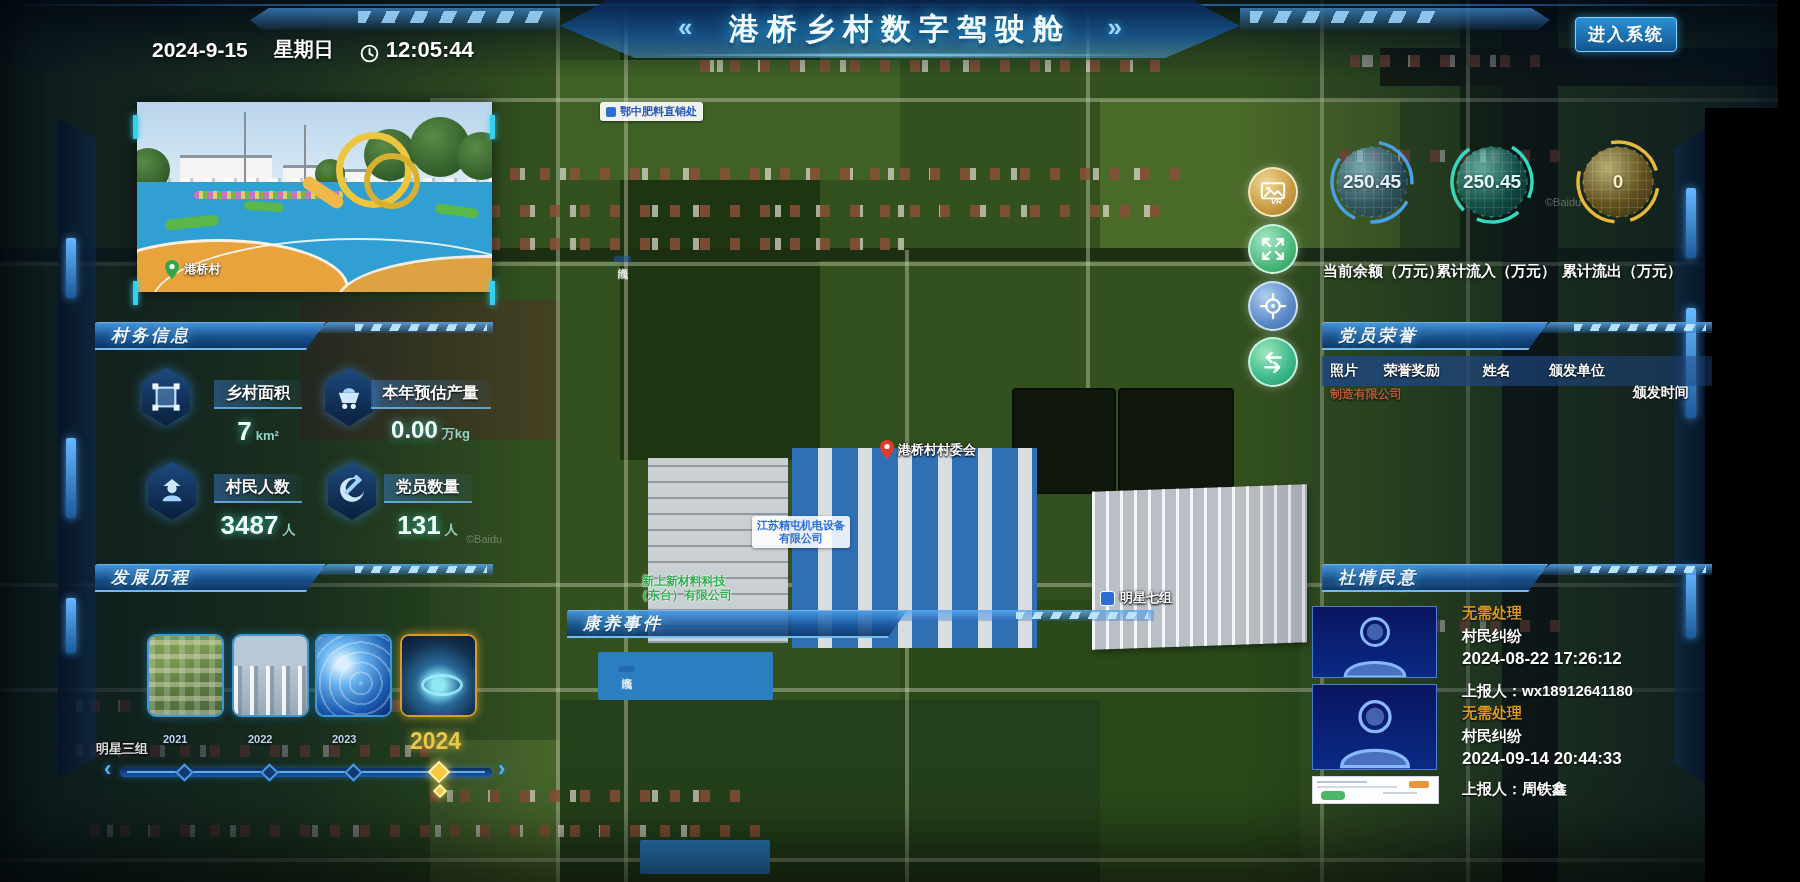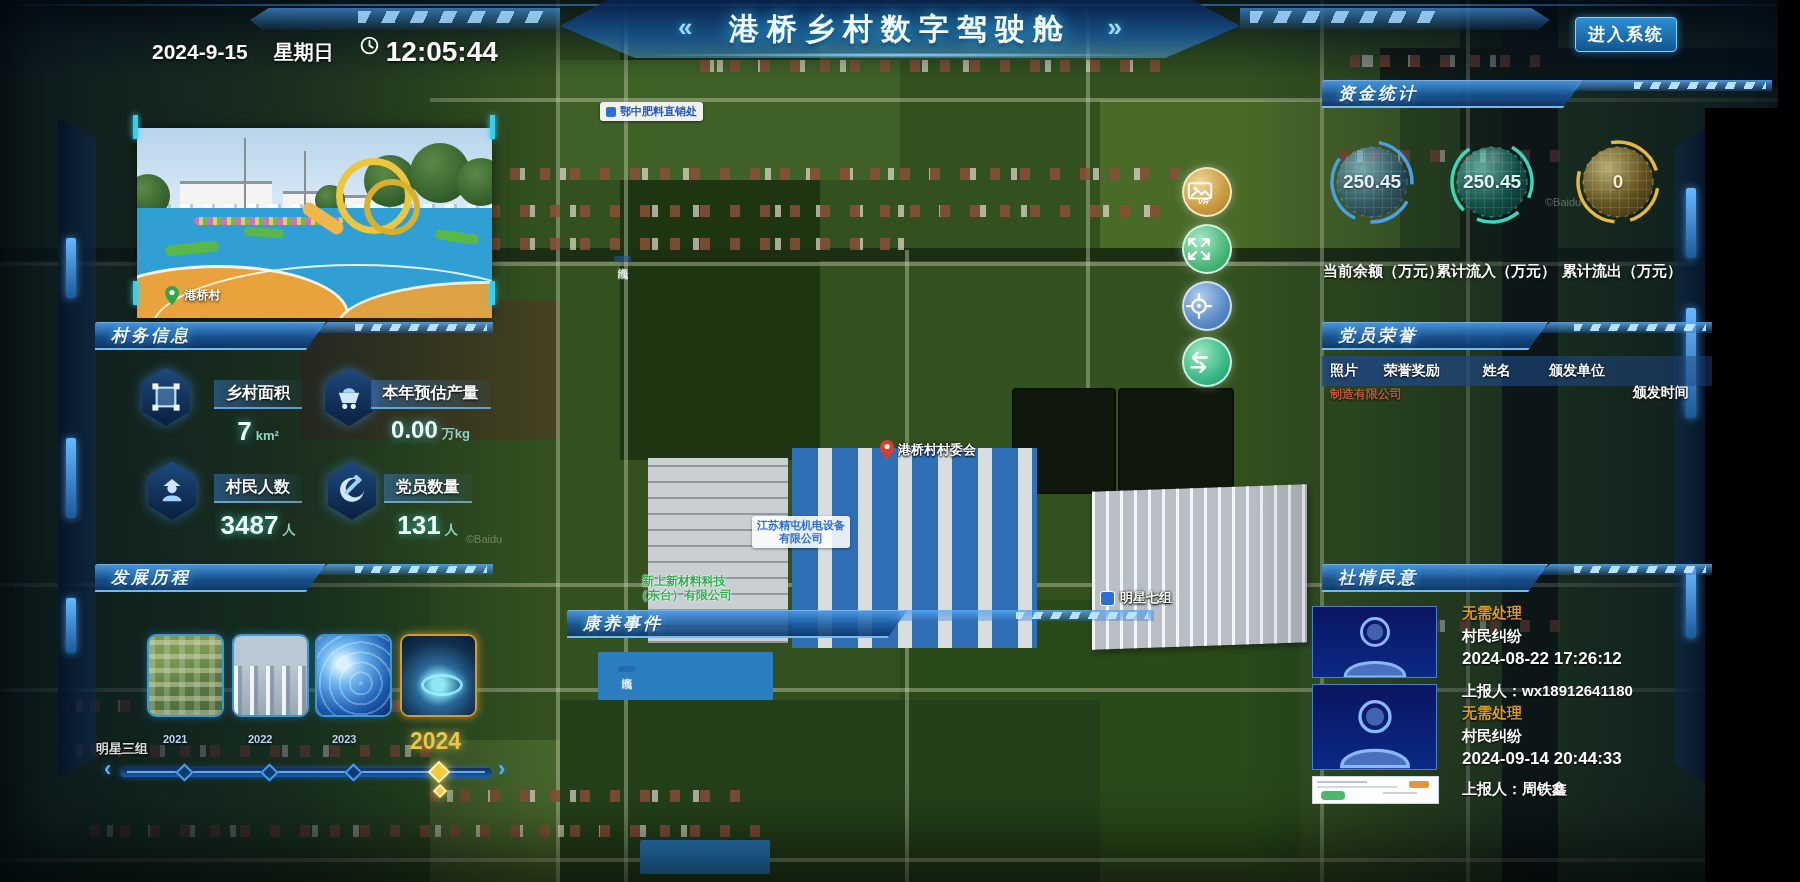--- a/index.html
+++ b/index.html
@@ -76,21 +76,21 @@
   .wing{position:absolute;top:8px;height:22px;z-index:5;
       background:linear-gradient(180deg,rgba(70,150,230,.7),rgba(20,70,130,.2));}
   .wing .stripes{position:absolute;top:3px;height:12px;width:62%;
       background:repeating-linear-gradient(115deg,rgba(160,215,255,.85) 0 12px,rgba(160,215,255,0) 12px 26px);}
   .topline{position:absolute;left:0;top:4px;width:100%;height:2px;z-index:5;
       background:linear-gradient(90deg,rgba(60,150,240,.0),rgba(60,150,240,.55) 20%,rgba(60,150,240,.55) 80%,rgba(60,150,240,0));}
 
   .datetime{position:absolute;left:152px;top:36px;display:flex;align-items:center;gap:26px;z-index:6;
       color:#fff;font-weight:bold;text-shadow:0 1px 3px #000;}
   .dt-date{font-size:21px;} .dt-week{font-size:20px;}
-  .dt-time{font-size:28px;display:flex;align-items:flex-start;gap:7px;}
+  .dt-time{font-size:22px;display:flex;align-items:flex-end;gap:7px;}
 
   .enter-btn{position:absolute;left:1575px;top:17px;width:100px;height:33px;z-index:6;
       display:flex;align-items:center;justify-content:center;cursor:pointer;
       background:linear-gradient(180deg,#2b8fd4,#11568f);border:1px solid #7fd4ff;border-radius:4px;
       color:#fff;font-size:17px;font-weight:bold;letter-spacing:2px;box-shadow:0 0 8px rgba(70,180,255,.6);}
 
   
   .phead{position:absolute;height:30px;z-index:6;}
   .phead .bar{position:absolute;left:0;top:2px;bottom:0;width:58%;border-radius:3px 0 0 0;
       background:linear-gradient(180deg,rgba(74,156,232,.95),rgba(24,84,152,.88) 55%,rgba(10,50,100,.92));
@@ -98,21 +98,21 @@
       box-shadow:inset 0 -2px 0 rgba(140,210,255,.85), inset 0 1px 0 rgba(255,255,255,.25);}
   .phead .title{position:absolute;left:16px;top:4px;z-index:2;font-size:17px;font-weight:bold;font-style:italic;
       color:#eef8ff;letter-spacing:3px;text-shadow:0 0 8px rgba(80,180,255,.95),0 1px 2px #001;}
   .phead .arm{position:absolute;left:55%;right:0;top:2px;height:11px;
       background:linear-gradient(180deg,rgba(90,170,245,.85),rgba(40,100,180,.3));
       clip-path:polygon(14px 0,100% 0,100% 100%,0 100%);}
   .phead .stripes{position:absolute;right:6px;top:2px;width:132px;height:7px;
       background:repeating-linear-gradient(115deg,rgba(190,230,255,.95) 0 8px,rgba(190,230,255,0) 8px 17px);}
 
   
-  .photo{position:absolute;left:137px;top:128px;width:355px;height:190px;z-index:5;overflow:hidden;
+  .photo{position:absolute;left:137px;top:102px;width:355px;height:190px;z-index:5;overflow:hidden;
       background:#ec4899;box-shadow:0 0 12px rgba(0,0,0,.6);}
   .corner{position:absolute;width:5px;height:24px;background:#35d0f0;z-index:7;box-shadow:0 0 6px #35d0f0;}
   .ph-sky{position:absolute;left:0;top:0;right:0;height:44%;background:linear-gradient(#b8d4ec,#dcebf6);}
   .ph-bldg{position:absolute;background:#f4f4f2;border-top:3px solid #8a97a2;}
   .ph-row{position:absolute;left:0;right:0;top:40%;height:7%;
       background:repeating-linear-gradient(90deg,rgba(255,255,255,.75) 0 9px,rgba(150,160,170,.5) 9px 12px,rgba(0,0,0,0) 12px 22px);}
   .ph-tree{position:absolute;border-radius:50%;background:radial-gradient(circle at 38% 32%,#5a8a46,#2f5a28 75%);}
   .ph-ground{position:absolute;left:0;right:0;top:42%;bottom:0;background:#2f9fd4;}
   .ph-orange{position:absolute;border-radius:50%;background:#e8a33c;border:3px solid rgba(255,255,255,.85);}
   .ph-ring{position:absolute;border-radius:50%;}
@@ -162,22 +162,22 @@
       background:linear-gradient(180deg,#0c2f60,#1a5aa8);box-shadow:0 0 6px rgba(40,120,220,.6);cursor:pointer;}
   .slider-bar:after{content:"";position:absolute;left:2%;right:2%;top:3px;height:2px;background:rgba(120,200,255,.8);}
   .diamond{position:absolute;z-index:6;transform:rotate(45deg);cursor:pointer;}
   .diamond.blue{width:9px;height:9px;background:#123a6e;border:2px solid #4a9ae8;}
   .diamond.gold{width:12px;height:12px;background:#f5c83e;border:2px solid #fff0b0;
       box-shadow:0 0 10px rgba(250,210,90,.95);}
   .slider-arrow{position:absolute;z-index:6;font-size:22px;font-weight:bold;color:#54b4f8;
       text-shadow:0 0 6px #1a7ad0;cursor:pointer;line-height:18px;}
 
   
-  .tool{position:absolute;left:1182px;width:46px;height:46px;border-radius:50%;z-index:5;cursor:pointer;
-      display:flex;align-items:center;box-shadow:0 0 10px rgba(255,255,255,.35);font-style:italic;}
+  .tool{position:absolute;left:1248px;width:46px;height:46px;border-radius:50%;z-index:5;cursor:pointer;
+      display:flex;align-items:center;justify-content:center;box-shadow:0 0 10px rgba(255,255,255,.35);font-style:italic;}
   .tool.vr{background:radial-gradient(circle at 35% 30%,#f0d898,#c89a40 60%,#a87828);border:2px solid rgba(255,245,215,.85);}
   .tool.expand{background:radial-gradient(circle at 35% 30%,#a8e8c8,#4ab87a 60%,#2f9058);border:2px solid rgba(225,255,240,.85);}
   .tool.locate{background:radial-gradient(circle at 35% 30%,#b0d0f0,#5a8ac8 60%,#3a6aa8);border:2px solid rgba(225,240,255,.85);}
   .tool.swap{background:radial-gradient(circle at 35% 30%,#9fe8c0,#3ab888 60%,#259068);border:2px solid rgba(220,255,240,.85);}
 
   
   .gauge{position:absolute;top:138px;width:88px;height:88px;z-index:5;}
   .gauge svg{position:absolute;inset:0;}
   .sphere{position:absolute;inset:9px;border-radius:50%;}
   .sphere.blue{background:
@@ -361,27 +361,20 @@
         <div class="stripes"></div>
       </div>
     <span class="title">村务信息</span>
   </div>
   <div class="phead" style="left:95px;top:562px;width:398px;">
     <div class="bar"></div>
       <div class="arm">
         <div class="stripes"></div>
       </div>
     <span class="title">发展历程</span>
-  </div>
-  <div class="phead" style="left:1322px;top:78px;width:450px;">
-    <div class="bar"></div>
-      <div class="arm">
-        <div class="stripes"></div>
-      </div>
-    <span class="title">资金统计</span>
   </div>
   <div class="phead" style="left:1322px;top:562px;width:390px;">
     <div class="bar"></div>
       <div class="arm">
         <div class="stripes"></div>
       </div>
     <span class="title">社情民意</span>
   </div>
   <div class="phead" style="left:1322px;top:320px;width:390px;">
     <div class="bar"></div>

